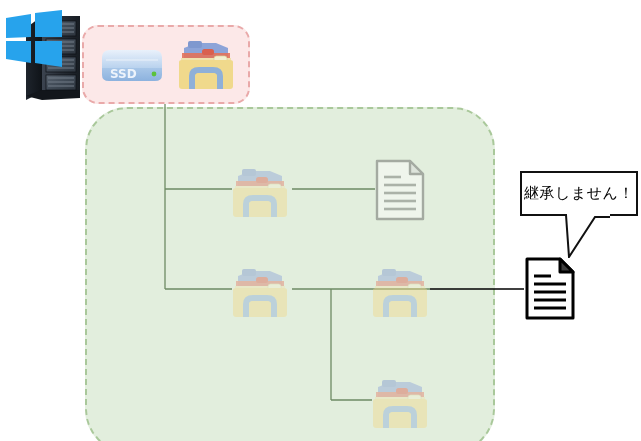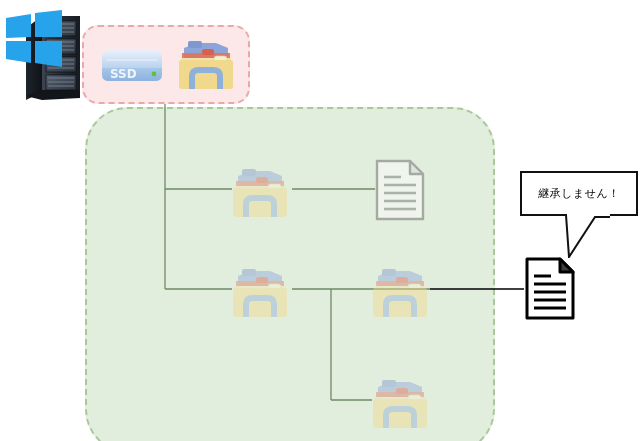--- a/index.html
+++ b/index.html
@@ -67,21 +67,21 @@
     height: 45px;
     border: 2px solid #111111;
     box-sizing: border-box;
     background: #ffffff;
     display: flex;
     align-items: center;
     justify-content: center;
   }
   #callout-text {
     font-family: "DejaVu Sans", "Liberation Sans", sans-serif;
-    font-size: 11px;
+    font-size: 15px;
     color: #000000;
     letter-spacing: 0.5px;
     white-space: nowrap;
   }
   #callout-tail {
     position: absolute;
     left: 28px;
     top: 43px;
     width: 62px;
     height: 44px;

